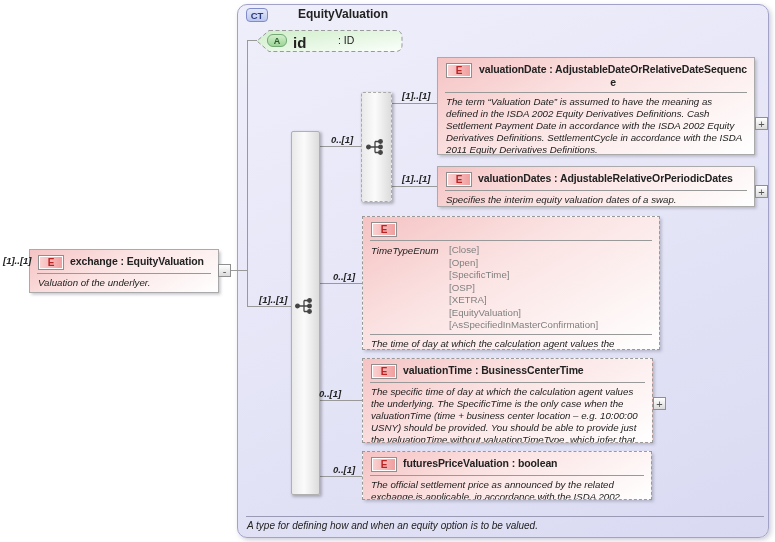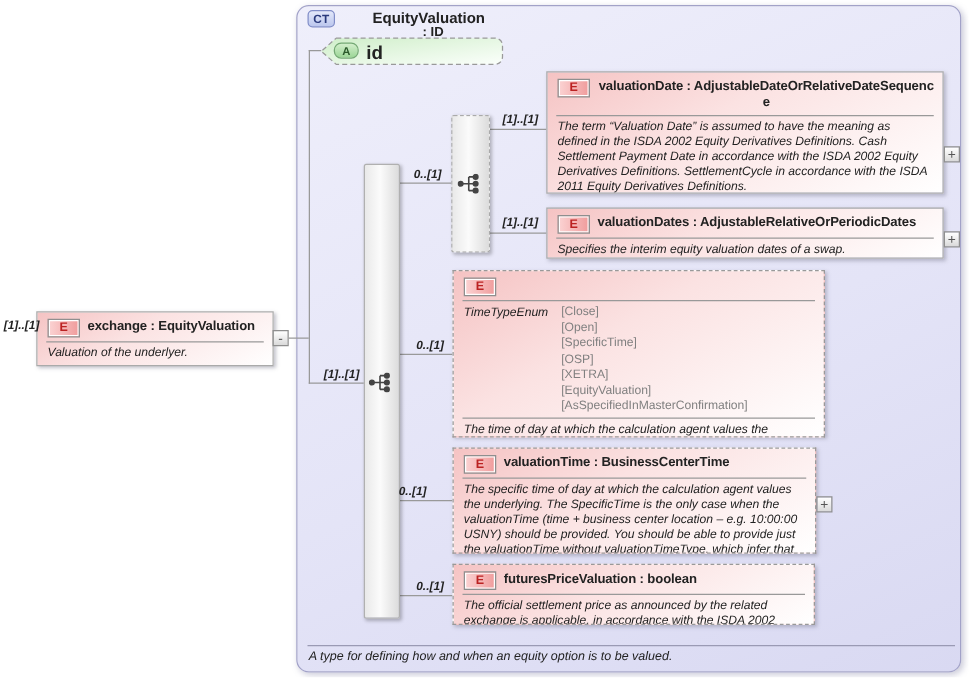--- a/index.html
+++ b/index.html
@@ -53,21 +53,21 @@
         box-shadow:1.5px 1.5px 3px rgba(0,0,0,.25);z-index:3;}
   .comp.dashed{border:1px dashed #aaa;}
   .comp-icon{position:absolute;z-index:4;}
 
   
   .attr-svg{position:absolute;left:255px;top:29px;z-index:3;}
   .a-badge{position:absolute;left:267px;top:34px;width:20px;height:13px;box-sizing:border-box;
         border:1px solid #74a874;border-radius:6px;background:linear-gradient(#d2eecb,#9cd697);
         color:#2c5a2c;font-size:9px;font-weight:bold;display:flex;align-items:center;justify-content:center;z-index:4;}
   .attr-name{position:absolute;left:293px;top:34px;font-size:15px;font-weight:bold;color:#222;z-index:4;}
-  .attr-type{position:absolute;left:338px;top:20px;font-size:10.5px;font-weight:bold;color:#222;z-index:4;}
+  .attr-type{position:absolute;left:338px;top:34px;font-size:10.5px;font-weight:normal;color:#222;z-index:4;}
 
   
   .expander{position:absolute;width:13px;height:13px;box-sizing:border-box;border:1px solid #8f8f8f;
         background:linear-gradient(#ffffff,#dadada);color:#555;font-size:11px;line-height:10px;
         display:flex;align-items:center;justify-content:center;z-index:5;cursor:pointer;}
 </style>
 </head>
 <body>
 
 <div class="stage">

